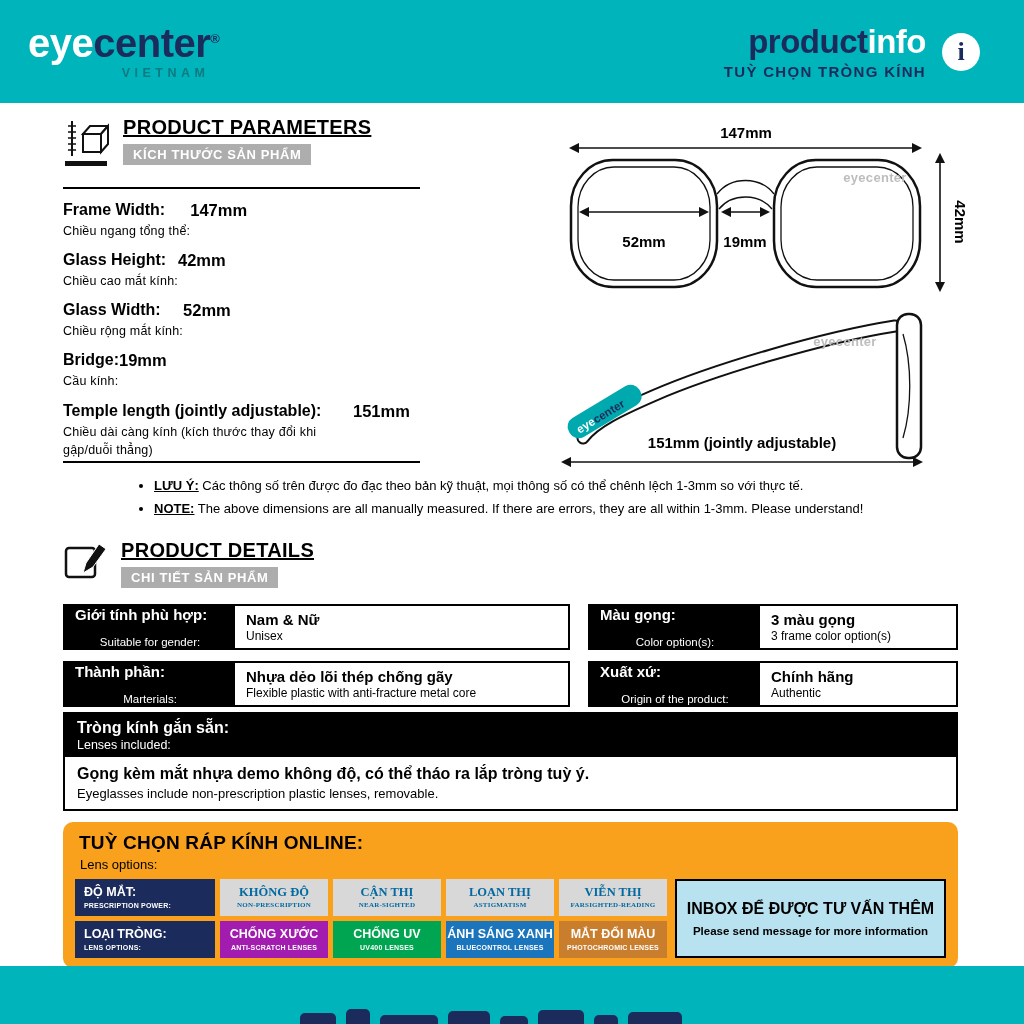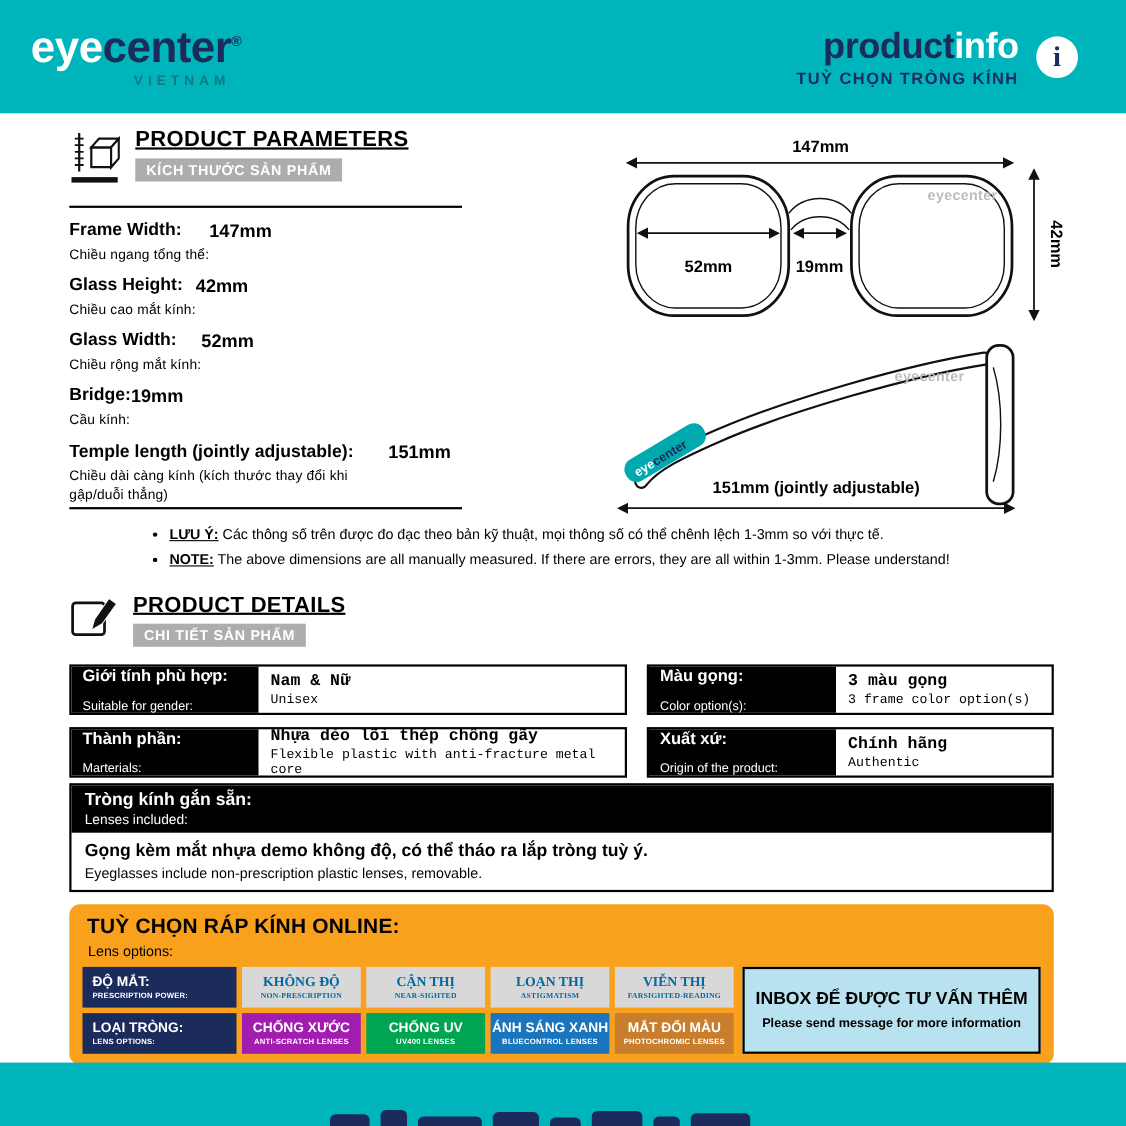--- a/index.html
+++ b/index.html
@@ -56,22 +56,22 @@
   .temple-out{fill:none;stroke:#111;stroke-width:13;stroke-linecap:round;}
   .temple-in{fill:none;stroke:#fff;stroke-width:9;stroke-linecap:round;}
   .tagbg{fill:#00A9AE;}
   .tag{font-family:"Liberation Sans","DejaVu Sans",sans-serif;font-size:11.5px;font-weight:bold;}
 
   
   .dgrid{position:absolute;left:63px;top:604px;width:895px;display:grid;grid-template-columns:507px 370px;column-gap:18px;row-gap:11px;}
   .drow{display:flex;border:2px solid #000;height:46px;box-sizing:border-box;background:#fff;}
   .dlab{background:#000;color:#fff;flex:none;width:170px;padding:4px 10px;box-sizing:border-box;display:flex;flex-direction:column;justify-content:center;gap:12px;}
   .dl1{font-size:15px;font-weight:bold;}
-  .dl2{font-size:11.5px;margin-top:1px;}
-  .dval{padding:4px 11px;display:flex;flex-direction:column;justify-content:center;font-family:Liberation Mono, monospace;}
+  .dl2{font-size:11.5px;margin-top:1px;text-align:center;}
+  .dval{padding:4px 11px;display:flex;flex-direction:column;justify-content:center;}
   .dv1{font-size:15px;font-weight:bold;}
   .dv2{font-size:12px;margin-top:1px;}
 
   .lblock{position:absolute;left:63px;top:712px;width:895px;border:2px solid #000;box-sizing:border-box;background:#fff;}
   .lhead{background:#000;color:#fff;padding:5px 12px;}
   .lh1{font-size:16px;font-weight:bold;}
   .lh2{font-size:12.5px;margin-top:1px;}
   .lval{padding:8px 12px;}
   .lv1{font-size:16px;font-weight:bold;}
   .lv2{font-size:13px;margin-top:3px;}

